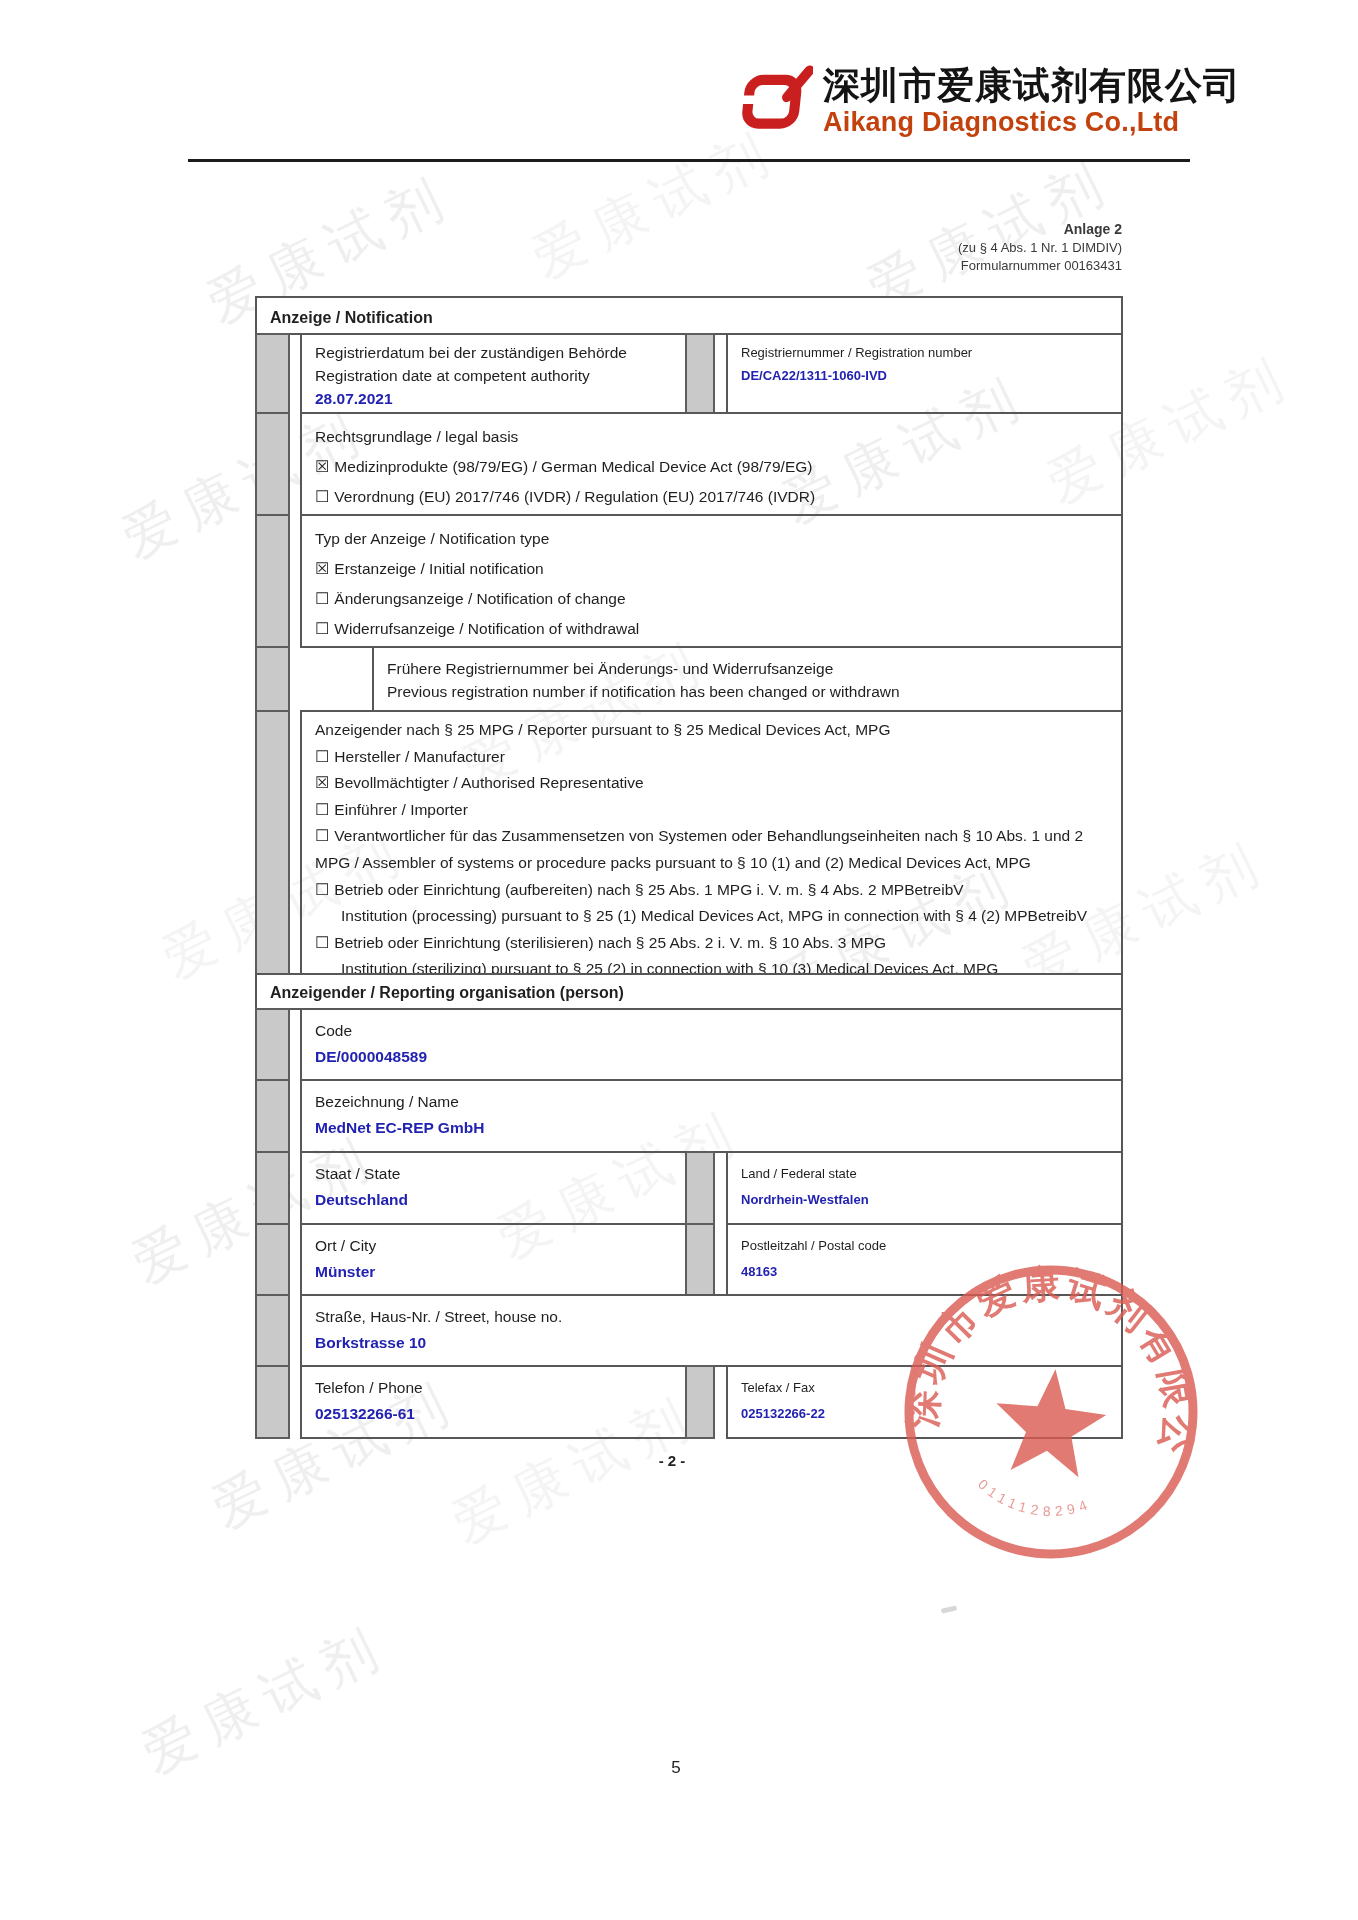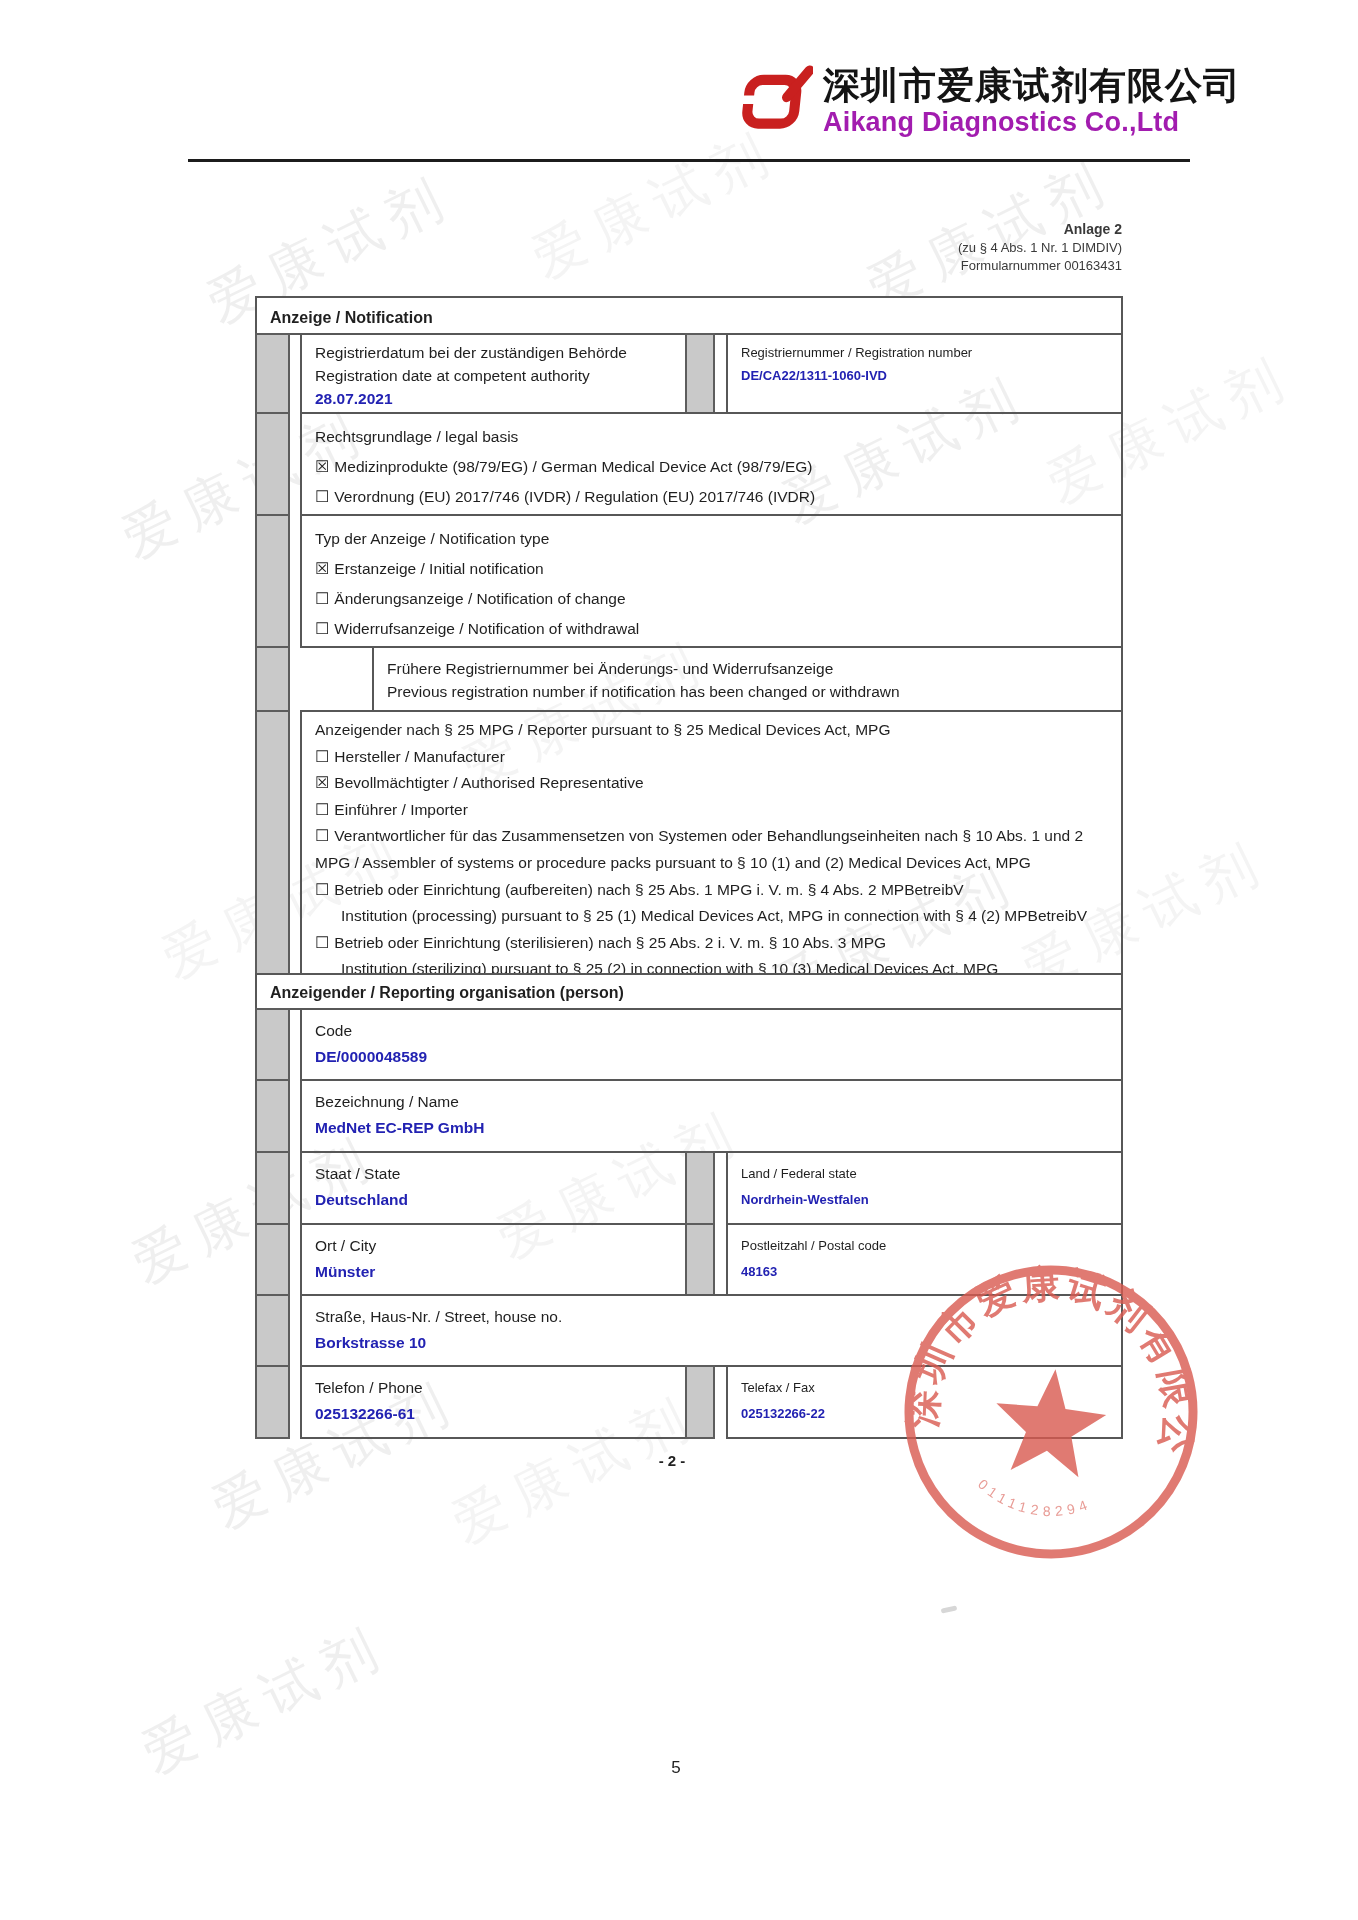--- a/index.html
+++ b/index.html
@@ -9,21 +9,21 @@
   
   .wm{position:absolute;z-index:0;white-space:nowrap;font-size:54px;letter-spacing:12px;
       color:rgba(40,40,40,0.075);transform:translate(-50%,-50%) rotate(-26deg);
       font-weight:400;pointer-events:none;}
   .wm.light{color:rgba(40,40,40,0.05);}
 
   
   .hdr{position:absolute;top:64px;left:735px;display:flex;align-items:center;gap:10px;z-index:1;}
   .hdr-titles{display:flex;flex-direction:column;}
   .hdr-cn{font-size:37px;font-weight:700;line-height:42px;letter-spacing:1px;color:#141414;}
-  .hdr-en{font-size:27px;font-weight:700;line-height:30px;letter-spacing:0.2px;color:#a21caf;}
+  .hdr-en{font-size:27px;font-weight:700;line-height:30px;letter-spacing:0.2px;color:#c2410c;}
   .hdr-rule{position:absolute;top:159px;left:188px;width:1002px;height:3px;background:#1c1c1c;z-index:1;}
 
   
   .annex{position:absolute;top:220px;right:236px;text-align:right;z-index:1;color:#3a3a3a;}
   .annex .a1{font-size:14px;font-weight:700;line-height:19px;}
   .annex .a2,.annex .a3{font-size:13px;line-height:18px;}
 
   
   .tbl{position:absolute;left:255px;width:868px;z-index:1;}
   .t1{top:296px;} .t2{top:973px;}

